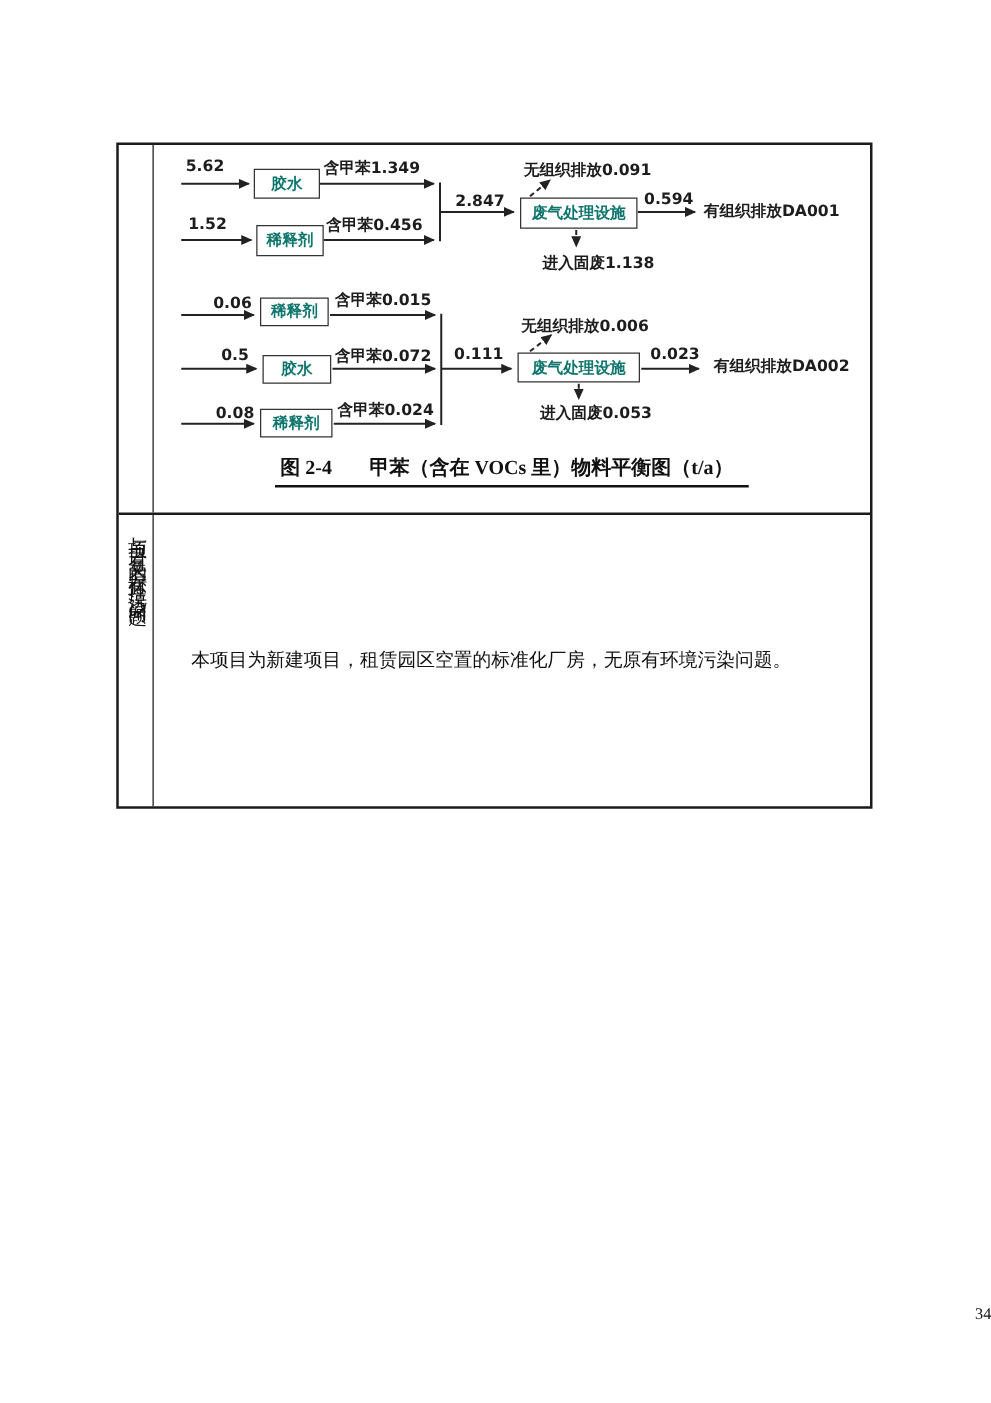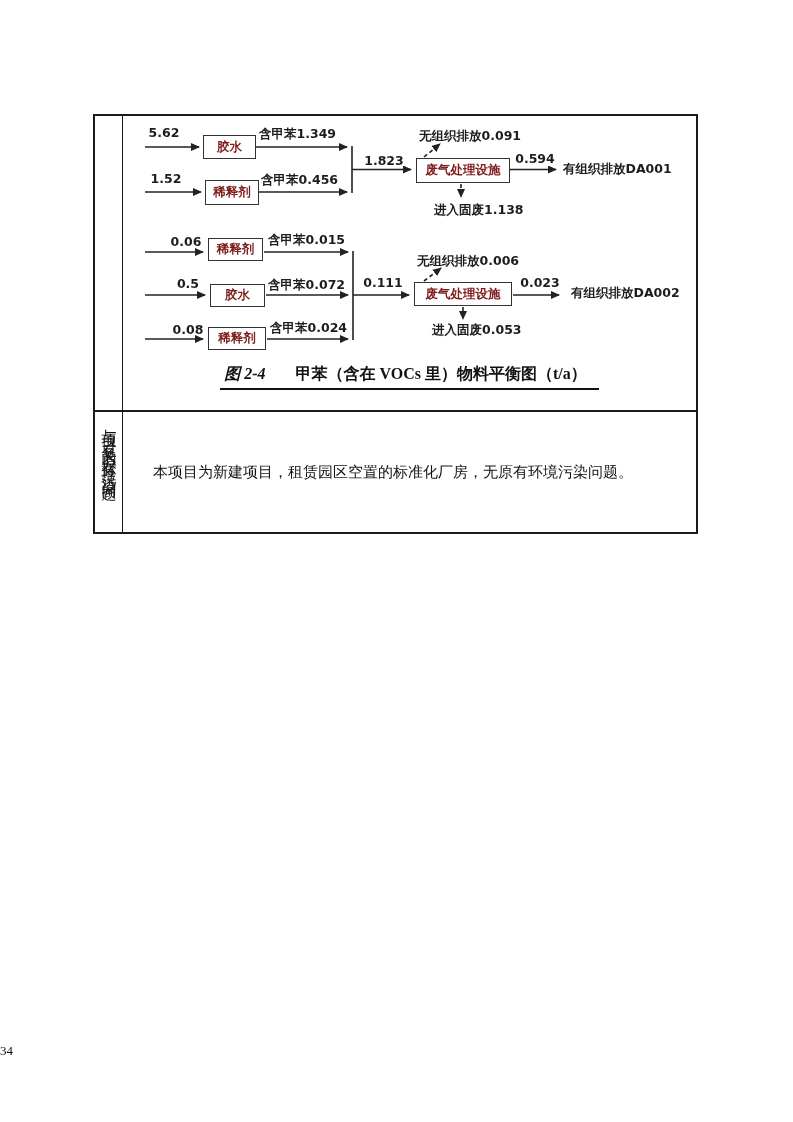--- a/index.html
+++ b/index.html
@@ -1,19 +1,19 @@
 <!DOCTYPE html>
 <html><head>
 <meta charset="utf-8">
 <style>
   html,body { margin:0; padding:0; background:#fff; }
   body { width:793px; height:1122px; position:relative;
          font-family:"Liberation Serif", serif; color:#111; }
 
-  .doc-table { position:absolute; left:93px; top:114px; width:605px; height:420px;
+  .doc-table { position:absolute; left:93px; top:114px; width:605px; height:533px;
                border:2px solid #1b1b1b; box-sizing:border-box;
                display:flex; flex-direction:column; background:#fff; }
   .row { display:flex; min-height:0; }
   .row1 { height:296px; border-bottom:2px solid #1b1b1b; box-sizing:border-box; }
   .row2 { flex:1; }
   .side-col { width:28px; flex:0 0 auto; border-right:1.6px solid #1b1b1b;
               box-sizing:border-box; display:flex; justify-content:center; }
   .vert-text { writing-mode:vertical-lr; text-orientation:upright;
                font-size:15px; letter-spacing:4.5px; padding-top:5px; line-height:1; }
   .diagram-cell { position:relative; flex:1; overflow:hidden; }
@@ -22,29 +22,29 @@
 
   svg.arrows { position:absolute; left:0; top:0; }
 
   .lbl { position:absolute; white-space:nowrap;
          font-family:"DejaVu Sans", sans-serif; font-weight:bold;
          font-size:12.5px; line-height:14px; color:#1d1d1d; }
   .num { text-align:center; }
   .box { position:absolute; border:1.6px solid #333; background:#fff;
          box-sizing:border-box; display:flex; align-items:center; justify-content:center;
          font-family:"DejaVu Sans", sans-serif; font-weight:bold;
-         font-size:12.5px; color:#7f1d1d; white-space:nowrap; }
+         font-size:12.5px; color:#0f766e; white-space:nowrap; }
 
   .caption { position:absolute; left:0; right:0; top:248px; text-align:center; }
   .caption-inner { display:inline-block; border-bottom:2.5px solid #111;
                    padding:0 12px 3px 4px; font-weight:bold; font-size:16px; }
-  .caption-label { margin-right:30px;font-style:italic; }
+  .caption-label { margin-right:30px; }
 
   .page-number { position:absolute; left:0; right:0; top:1043px;
-                 text-align:left; font-size:13px; }
+                 text-align:right; font-size:13px; }
 </style>
 </head>
 <body>
 
 <div class="doc-table">
 
   <div class="row row1">
     <div class="side-col"></div>
 
     <div class="diagram-cell">
@@ -82,21 +82,21 @@
       </svg>
 
       <div class="lbl num" style="left:14px;top:10px;width:54px">5.62</div>
       <div class="box" style="left:80px;top:19px;width:53px;height:24px">胶水</div>
       <div class="lbl" style="left:136px;top:11px">含甲苯1.349</div>
 
       <div class="lbl num" style="left:16px;top:56px;width:54px">1.52</div>
       <div class="box" style="left:82px;top:64px;width:54px;height:25px">稀释剂</div>
       <div class="lbl" style="left:138px;top:57px">含甲苯0.456</div>
 
-      <div class="lbl num" style="left:236px;top:38px;width:50px">1.823</div>
+      <div class="lbl num" style="left:236px;top:38px;width:50px">2.847</div>
       <div class="box" style="left:293px;top:42px;width:94px;height:25px">废气处理设施</div>
       <div class="lbl" style="left:296px;top:13px">无组织排放0.091</div>
       <div class="lbl num" style="left:386px;top:36px;width:52px">0.594</div>
       <div class="lbl" style="left:440px;top:46px">有组织排放DA001</div>
       <div class="lbl" style="left:311px;top:87px">进入固废1.138</div>
 
       <div class="lbl num" style="left:38px;top:119px;width:50px">0.06</div>
       <div class="box" style="left:85px;top:122px;width:55px;height:23px">稀释剂</div>
       <div class="lbl" style="left:145px;top:117px">含甲苯0.015</div>
 

